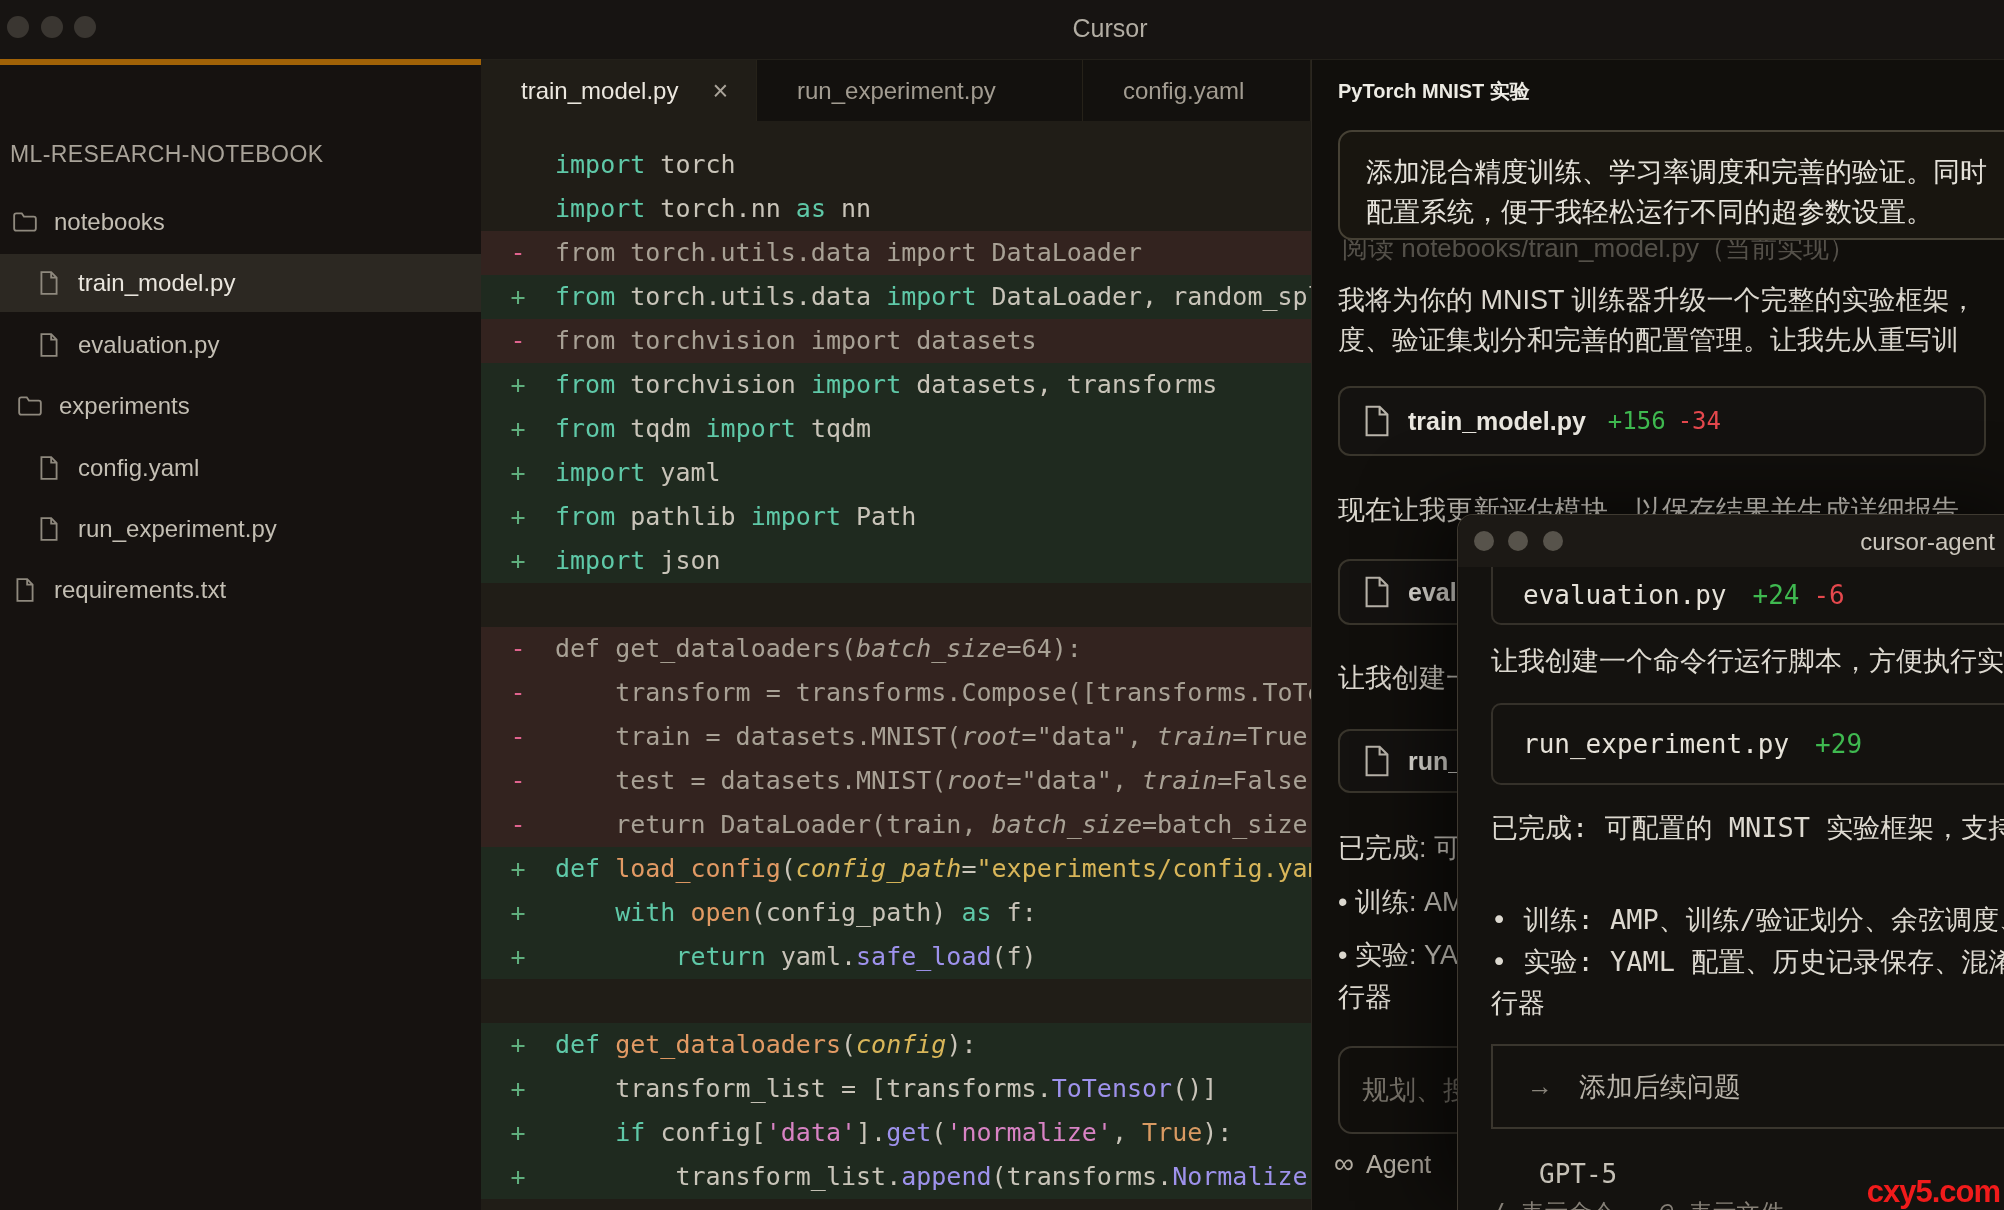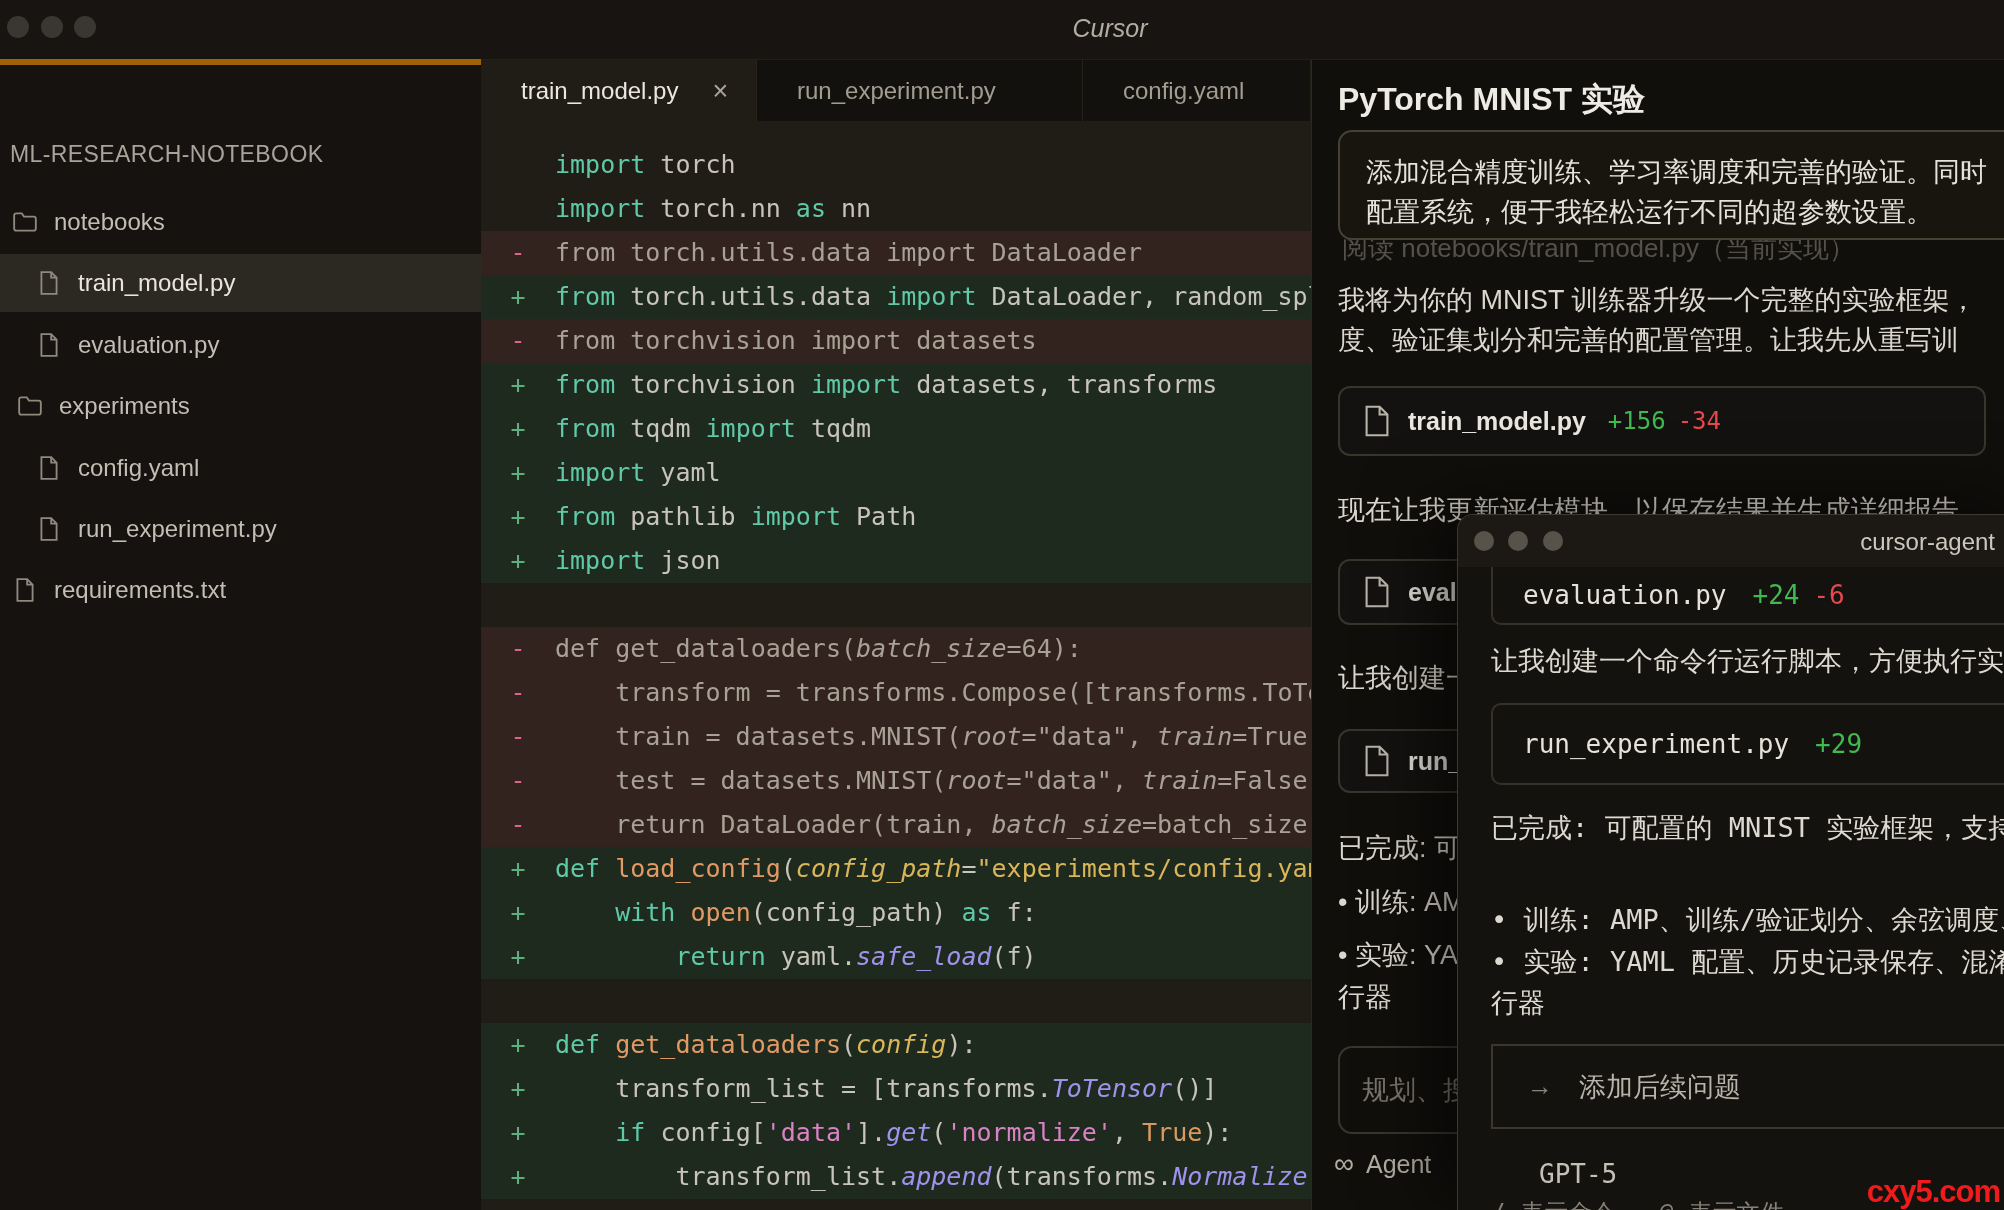--- a/index.html
+++ b/index.html
@@ -2,21 +2,21 @@
 <html><head>
 <meta charset="utf-8">
 <style>
   html,body{margin:0;padding:0;background:#0c0b09;}
   #app{position:relative;width:2004px;height:1210px;overflow:hidden;
        background:#161310;font-family:"Liberation Sans",sans-serif;color:#d6d2c8;}
   .abs{position:absolute;}
   .nowrap{white-space:pre;overflow:hidden;}
 
   
-  #titlebar{left:0;top:0;width:2004px;height:59px;background:#171412;font-style:italic;}
+  #titlebar{left:0;top:0;width:2004px;height:59px;background:#171412;}
   .tl-dot{width:22px;height:22px;border-radius:50%;background:#3a3631;top:16px;}
   #win-title{left:1000px;top:14px;width:220px;text-align:center;font-size:25px;color:#b2ada3;}
 
   
   #sidebar{left:0;top:59px;width:481px;height:1151px;background:#161210;border-top:6px solid #a16207;}
   #project-name{left:10px;top:76px;font-size:23px;letter-spacing:.4px;color:#a9a399;font-weight:500;}
   .side-item{left:0;width:481px;height:58px;display:flex;align-items:center;cursor:pointer;}
   .side-item.sel{background:#2c2822;}
   .side-item .lbl{font-size:24px;color:#c3beb3;}
   .side-item.sel .lbl{color:#e9e5dd;}
@@ -36,28 +36,28 @@
   .crow .marker{position:absolute;left:24px;top:0;width:26px;text-align:center;
                 font-family:"DejaVu Sans Mono",monospace;font-size:25px;line-height:44px;}
   .crow .code{position:absolute;left:74px;top:0;right:0;font-family:"DejaVu Sans Mono",monospace;
               font-size:25px;line-height:44px;white-space:pre;overflow:hidden;}
   .row-del{background:#33231f;}
   .row-add{background:#1f2a1f;}
   .row-del .marker{color:#e0638e;}
   .row-add .marker{color:#5fae7d;}
   .tok-k{color:#5fc9a8;} .tok-p{color:#c9c4b9;} .tok-f{color:#e29a64;}
   .tok-a{color:#d9b659;font-style:italic;} .tok-sy{color:#d9b659;}
-  .tok-sp{color:#d883c4;} .tok-m{color:#9e92ec;font-style:italic;} .tok-n{color:#d99a62;}
+  .tok-sp{color:#d883c4;} .tok-m{color:#9e92ec;} .tok-n{color:#d99a62;}
   .tok-i{font-style:italic;}
   .row-del .tok-p,.row-del .tok-i{color:#a8a195;}
 
   
   #chat{left:1311px;top:59px;width:693px;height:1151px;background:#110f0c;
         border-left:1px solid #2b2721;border-top:1px solid #23201a;box-sizing:border-box;overflow:hidden;}
-  #chat-title{left:26px;top:18px;font-size:32px;font-weight:bold;color:#edebe4;}
+  #chat-title{left:26px;top:18px;font-size:20px;font-weight:bold;color:#edebe4;}
   #reading-line{left:30px;top:171px;font-size:26px;color:#8b867c;opacity:.55;}
   #user-box{left:26px;top:70px;width:700px;height:110px;border:2px solid #464135;border-radius:14px;
             background:#18150f;box-sizing:border-box;padding:20px 0 0 26px;}
   #user-box .ul{font-size:27px;line-height:40px;color:#e5e2da;}
   .chat-line{left:26px;font-size:27px;color:#dbd7ce;}
   .file-card{left:26px;width:648px;border:2px solid #39352c;border-radius:12px;background:#141210;
              box-sizing:border-box;display:flex;align-items:center;padding-left:24px;cursor:pointer;}
   .file-card .fname{font-size:25px;font-weight:bold;color:#e9e6df;margin-left:18px;}
   .file-card .plus{font-family:"DejaVu Sans Mono",monospace;font-size:24px;color:#3fb950;margin-left:22px;}
   .file-card .minus{font-family:"DejaVu Sans Mono",monospace;font-size:24px;color:#e5484d;margin-left:12px;}

